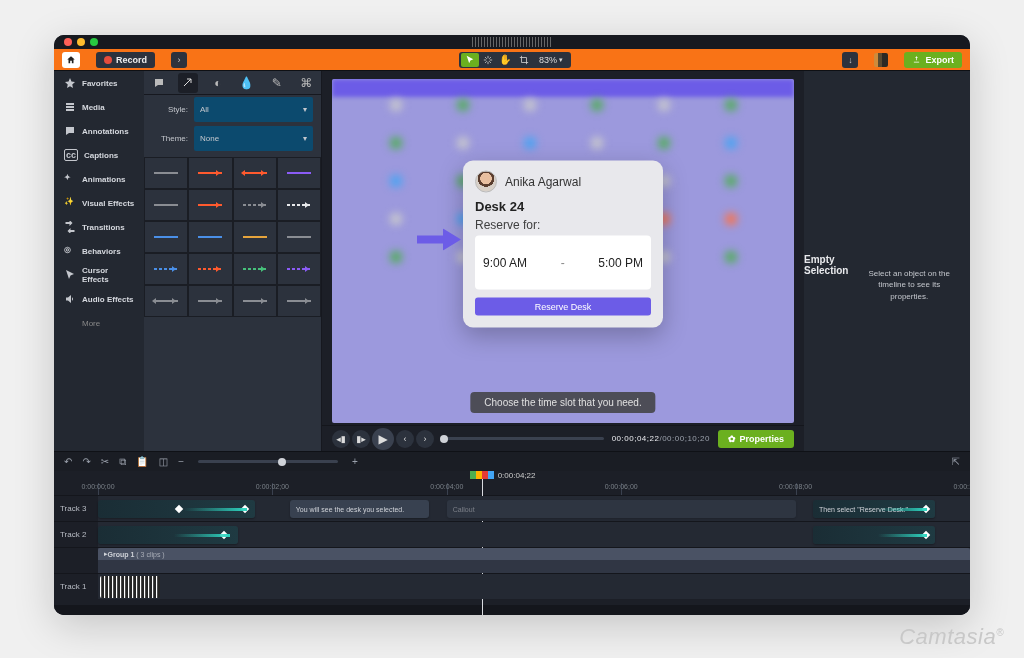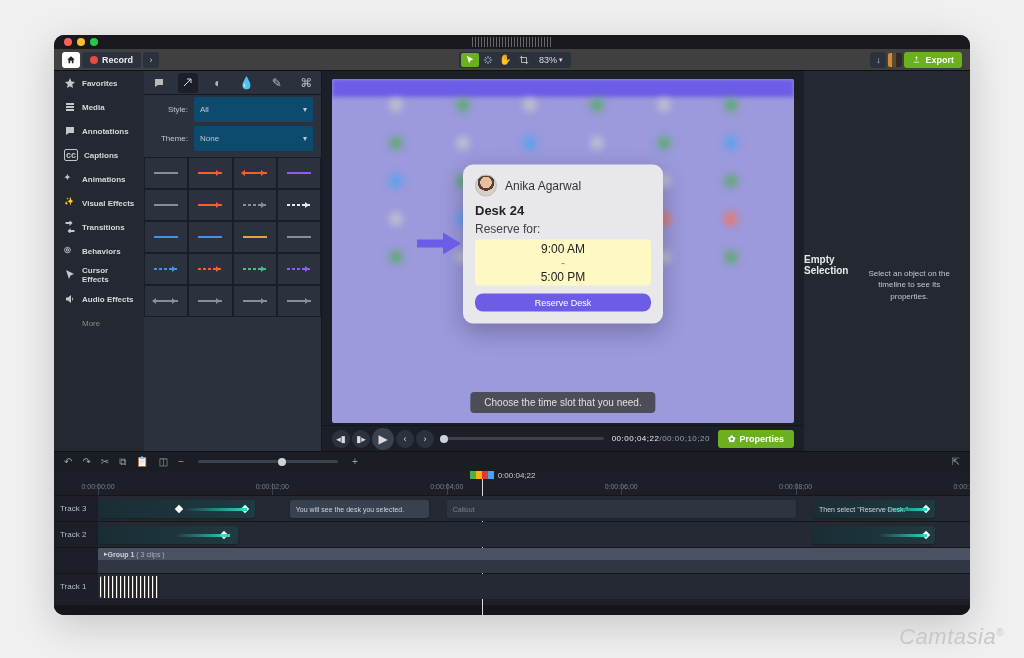--- a/index.html
+++ b/index.html
@@ -5,21 +5,21 @@
   * { margin:0; padding:0; box-sizing:border-box; font-family:"Segoe UI",Arial,sans-serif; -webkit-font-smoothing:antialiased; }
   body { background:#f0f0f0; width:1024px; height:658px; position:relative; overflow:hidden; }
   .app-window { position:absolute; left:54px; top:35px; width:916px; height:580px; background:#232831; border-radius:10px; box-shadow:0 10px 40px rgba(0,0,0,.18); overflow:hidden; display:flex; flex-direction:column; }
   
   .titlebar { height:14px; background:#17191f; display:flex; align-items:center; padding:0 10px; position:relative; }
   .traffic { display:flex; gap:5px; }
   .tl-dot { width:8px; height:8px; border-radius:50%; }
   .tl-r{background:#ff5f57;} .tl-y{background:#febc2e;} .tl-g{background:#28c840;}
   .barcode { position:absolute; left:50%; transform:translateX(-50%); top:2px; height:10px; width:80px; background:repeating-linear-gradient(90deg,#888 0 1px,transparent 1px 3px); opacity:.7; }
   
-  .topbar { height:22px; background:#404040; border-bottom:1px solid #0e1014; display:flex; align-items:center; padding:0 8px; gap:2px; }
+  .topbar { height:22px; background:#f97316; border-bottom:1px solid #0e1014; display:flex; align-items:center; padding:0 8px; gap:16px; }
   .home-btn { width:18px; height:16px; background:#fff; border-radius:3px; display:flex; align-items:center; justify-content:center; color:#222; font-size:11px;}
   .record-btn { height:16px; background:#2c323d; border-radius:3px; display:flex; align-items:center; gap:4px; padding:0 8px; color:#eee; font-size:9px; font-weight:bold;}
   .rec-dot{width:8px;height:8px;border-radius:50%;background:#e74c3c;}
   .chevron-btn { width:16px; height:16px; background:#2c323d; border-radius:3px; display:flex; align-items:center; justify-content:center; color:#ccc; font-size:9px;}
   .topbar .sp { flex:1; }
   .toolbar-center { display:flex; align-items:center; gap:0; background:#2c323d; border-radius:3px; padding:2px; height:16px; }
   .tc-btn { width:18px; height:14px; display:flex; align-items:center; justify-content:center; color:#ddd; font-size:10px;}
   .tc-btn.active{background:#6bb01f; border-radius:2px;}
   .zoom-display{ padding:0 6px; color:#ddd; font-size:9px; display:flex; align-items:center; gap:2px;}
   .share-btn{ width:16px;height:16px; background:#2c323d; border-radius:3px; display:flex; align-items:center; justify-content:center; color:#ccc; font-size:9px;}
@@ -52,23 +52,23 @@
   .bdot{width:12px;height:12px;border-radius:50%;}
   .bg-g{background:#4caf50;} .bg-b{background:#42a5f5;} .bg-o{background:#ff7043;} .bg-gy{background:#ccc;}
   .blur-header{position:absolute;top:0;left:0;right:0;height:18px;background:#6c5ce7;filter:blur(2px);}
   
   .card{position:absolute; left:50%; top:48%; transform:translate(-50%,-50%); width:200px; background:#e8e8ec; border-radius:10px; padding:10px 12px 12px; box-shadow:0 8px 24px rgba(0,0,0,.25);}
   .card-head{display:flex; align-items:center; gap:8px; margin-bottom:6px;}
   .avatar{width:22px;height:22px;border-radius:50%; background:radial-gradient(circle at 50% 35%,#e8bfa0 0 35%,#5a3d2e 36% 50%,#d8d0c8 51% 100%); border:1px solid #bbb;}
   .card-name{font-size:12px; color:#333;}
   .card-desk{font-size:13px; font-weight:bold; color:#222; margin-bottom:4px;}
   .card-label{font-size:12px; color:#404040; margin-bottom:4px;}
-  .time-row{background:#fef9c3; border-radius:4px; padding:2px 8px; display:flex; align-items:center; justify-content:space-between; font-size:12px; color:#222; margin-bottom:8px;flex-direction:column;}
+  .time-row{background:#ffffff; border-radius:4px; padding:20px 8px; display:flex; align-items:center; justify-content:space-between; font-size:12px; color:#222; margin-bottom:8px;}
   .time-row .dash{color:#888;}
-  .reserve-btn{background:#6c5ce7; color:#fff; font-size:9px; text-align:center; padding:4px 0; border-radius:8px;}
+  .reserve-btn{background:#6c5ce7; color:#fff; font-size:9px; text-align:center; padding:4px 0; border-radius:3px;}
   .big-arrow{position:absolute; left:-46px; top:68px; width:44px; height:22px;}
   .caption-bubble{position:absolute; bottom:10px; left:50%; transform:translateX(-50%); background:rgba(70,70,75,.92); color:#e0e0e0; font-size:10px; padding:5px 14px; border-radius:4px;}
   
   .playbar{height:26px; background:#1c1f27; display:flex; align-items:center; padding:0 10px; gap:8px; border-top:1px solid #14161c;}
   .play-btns{display:flex; gap:2px; align-items:center;}
   .pbtn{width:18px;height:18px;border-radius:50%;background:#2c323d;display:flex;align-items:center;justify-content:center;color:#ddd;font-size:9px;}
   .pbtn.big{width:22px;height:22px;background:#3a414f;font-size:12px;}
   .play-slider{flex:1;height:3px;background:#3a414f;border-radius:2px;position:relative;}
   .play-thumb{position:absolute;left:1%;top:50%;transform:translate(-50%,-50%);width:8px;height:8px;border-radius:50%;background:#cfd2d8;}
   .timecode{color:#9aa0ab;font-size:8px;letter-spacing:.5px;}

